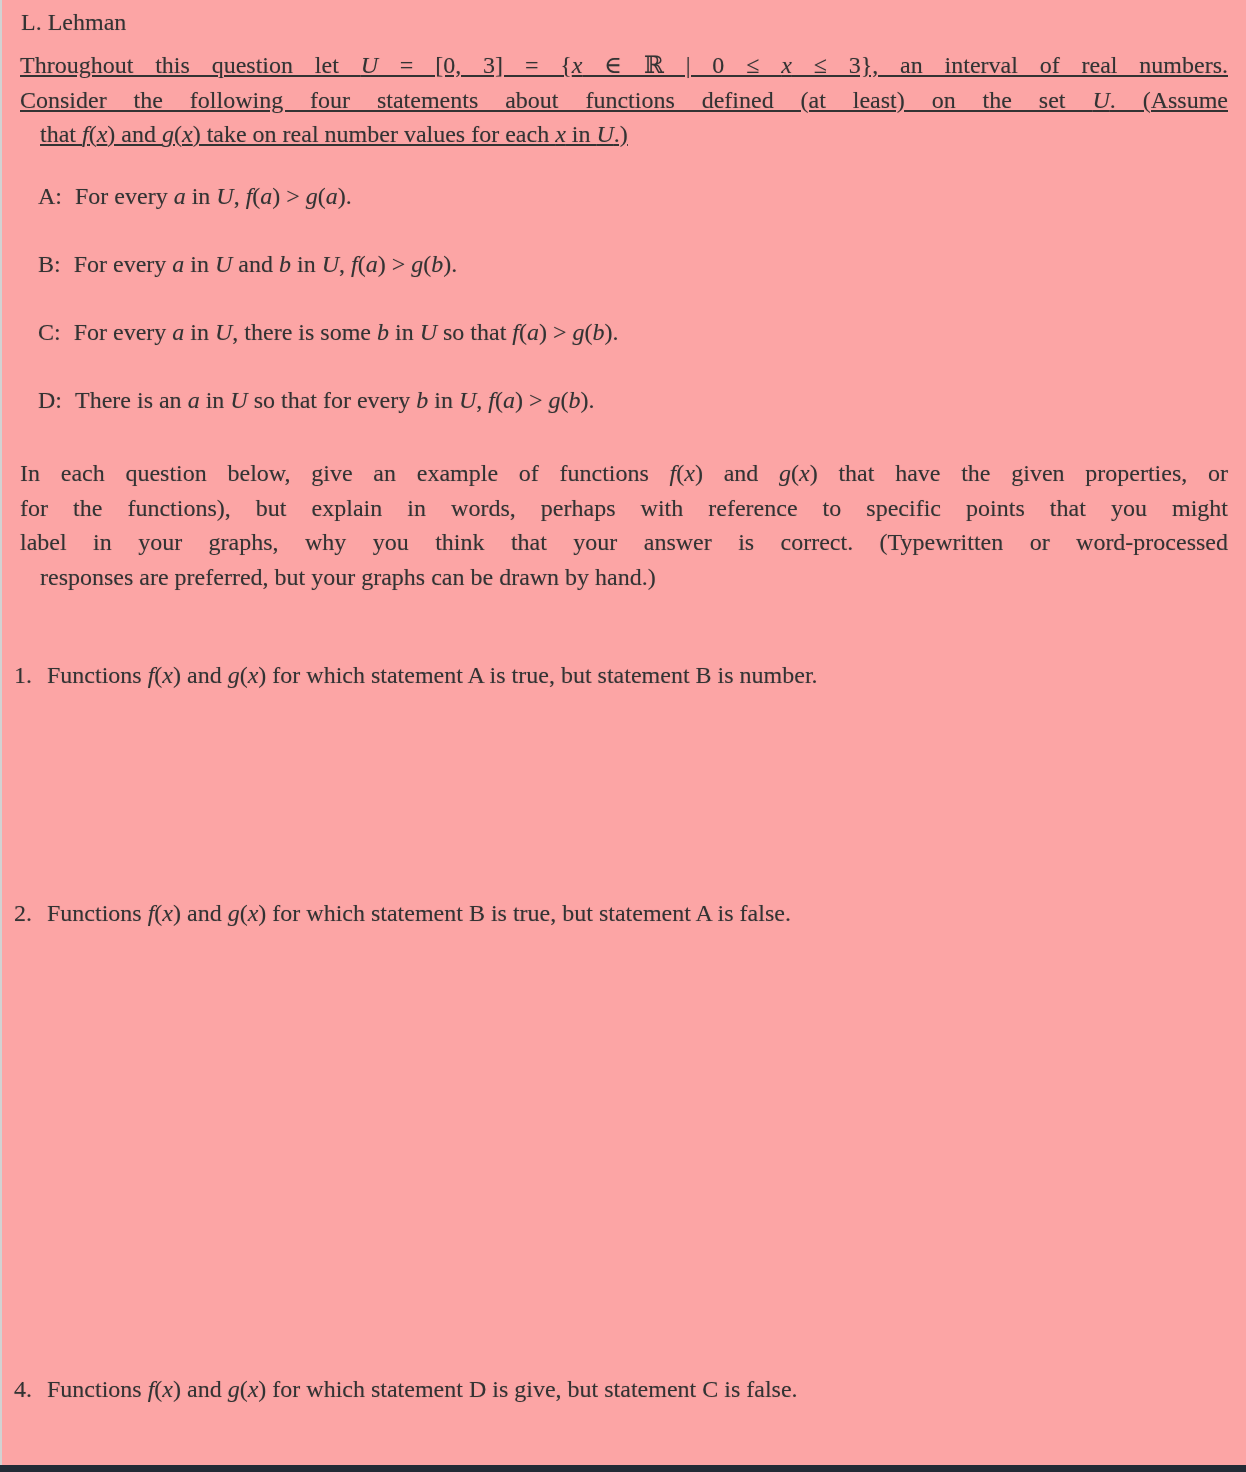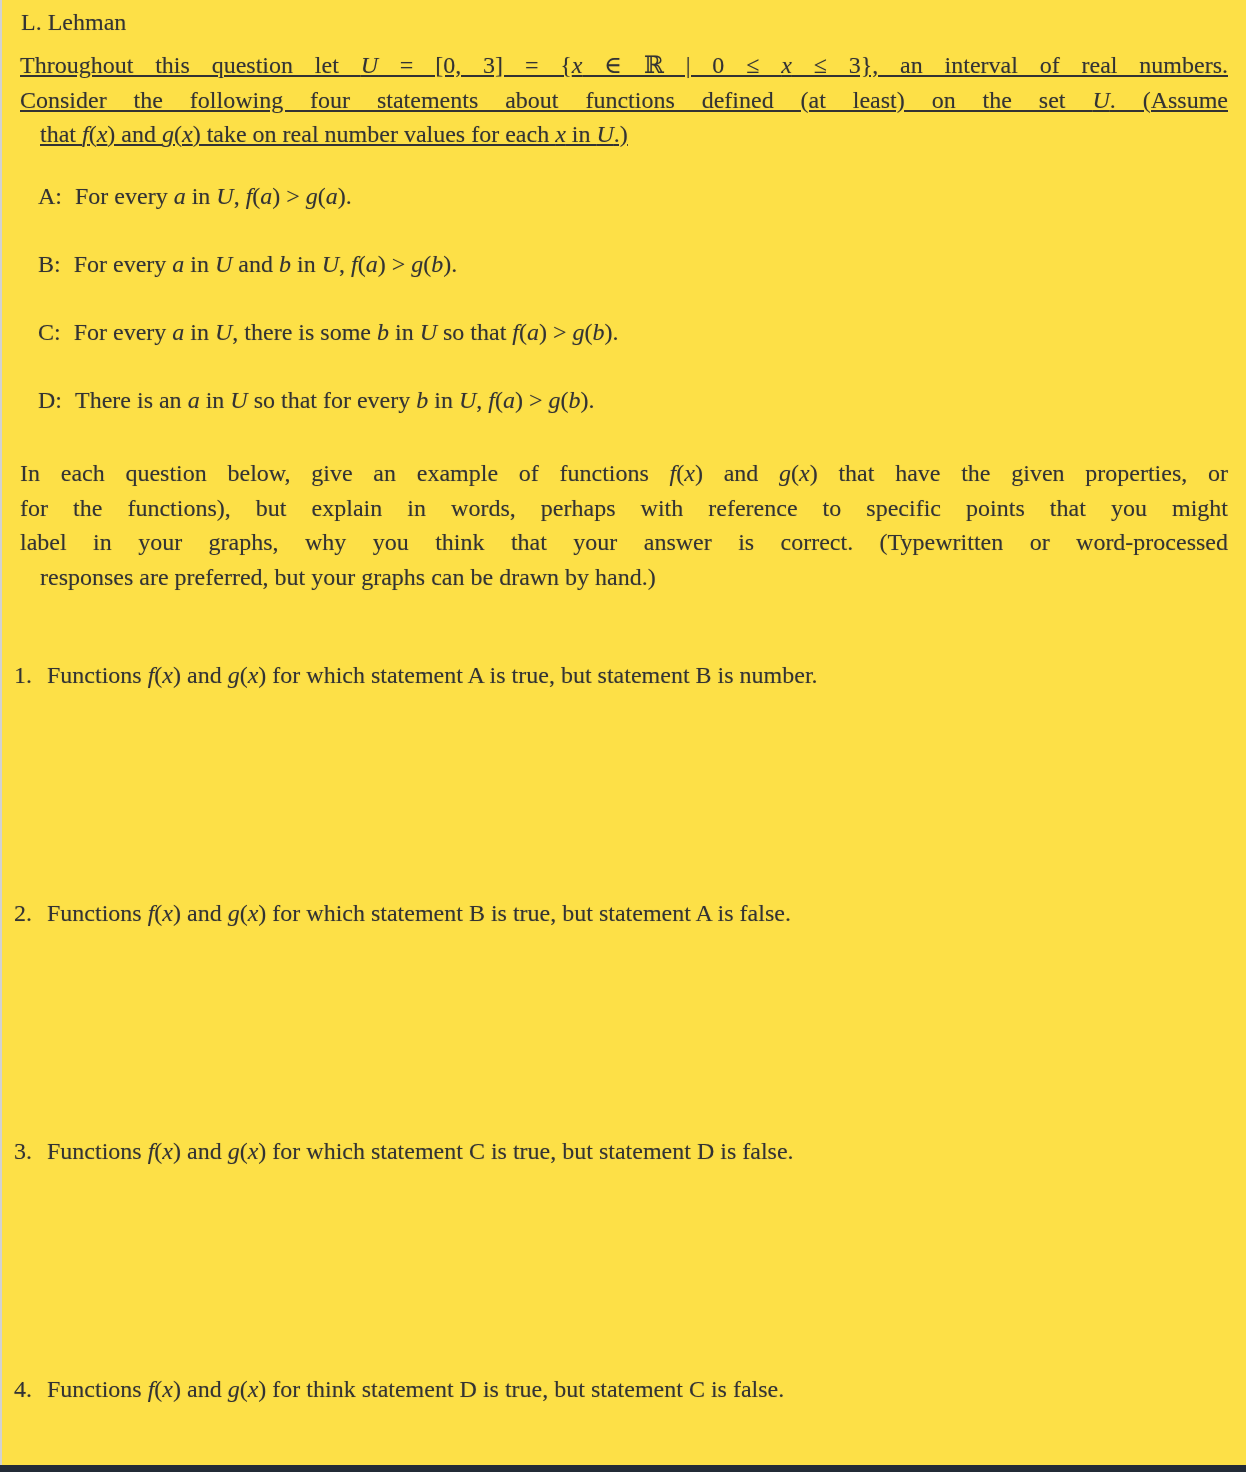--- a/index.html
+++ b/index.html
@@ -4,21 +4,21 @@
 <style>
   html,body{margin:0;padding:0;}
   body{
     width:1246px;height:1472px;
     background:#ffffff;
     font-family:"Liberation Serif","DejaVu Serif",serif;
     color:#333333;
     position:relative;
     overflow:hidden;
   }
-  .page{position:absolute;inset:0;background:#fde047;}
+  .page{position:absolute;inset:0;background:#fca5a5;}
   .txt{
     font-size:24px;
     color:#333333;
     text-shadow:0 0 1px rgba(70,70,70,0.35);
   }
   .author{position:absolute;left:21px;top:9px;}
   .para{position:absolute;left:20px;width:1208px;line-height:34.5px;}
   .intro{top:48px;text-decoration:underline;}
   .instr{top:456px;}
   .jline{text-align:justify;text-align-last:justify;}
@@ -73,22 +73,19 @@
     <div class="jline"><span>label in your graphs, why you think that your answer is correct. (Typewritten or word-processed</span></div>
     <div class="plain"><span>responses are preferred, but your graphs can be drawn by hand.)</span></div>
   </div>
 
   <div class="question q1 txt">
     <span class="qnum">1.</span><span class="qtext"><span>Functions </span><em>f</em><span>(</span><em>x</em><span>) and </span><em>g</em><span>(</span><em>x</em><span>) for which statement A is true, but statement B is number.</span></span>
   </div>
   <div class="question q2 txt">
     <span class="qnum">2.</span><span class="qtext"><span>Functions </span><em>f</em><span>(</span><em>x</em><span>) and </span><em>g</em><span>(</span><em>x</em><span>) for which statement B is true, but statement A is false.</span></span>
   </div>
-  <div class="question q3 txt">
-    <span class="qnum">3.</span><span class="qtext"><span>Functions </span><em>f</em><span>(</span><em>x</em><span>) and </span><em>g</em><span>(</span><em>x</em><span>) for which statement C is true, but statement D is false.</span></span>
-  </div>
   <div class="question q4 txt">
-    <span class="qnum">4.</span><span class="qtext"><span>Functions </span><em>f</em><span>(</span><em>x</em><span>) and </span><em>g</em><span>(</span><em>x</em><span>) for think statement D is true, but statement C is false.</span></span>
+    <span class="qnum">4.</span><span class="qtext"><span>Functions </span><em>f</em><span>(</span><em>x</em><span>) and </span><em>g</em><span>(</span><em>x</em><span>) for which statement D is give, but statement C is false.</span></span>
   </div>
 
   <div class="bottom-bar"></div>
 
 </div>
 
 </body></html>

